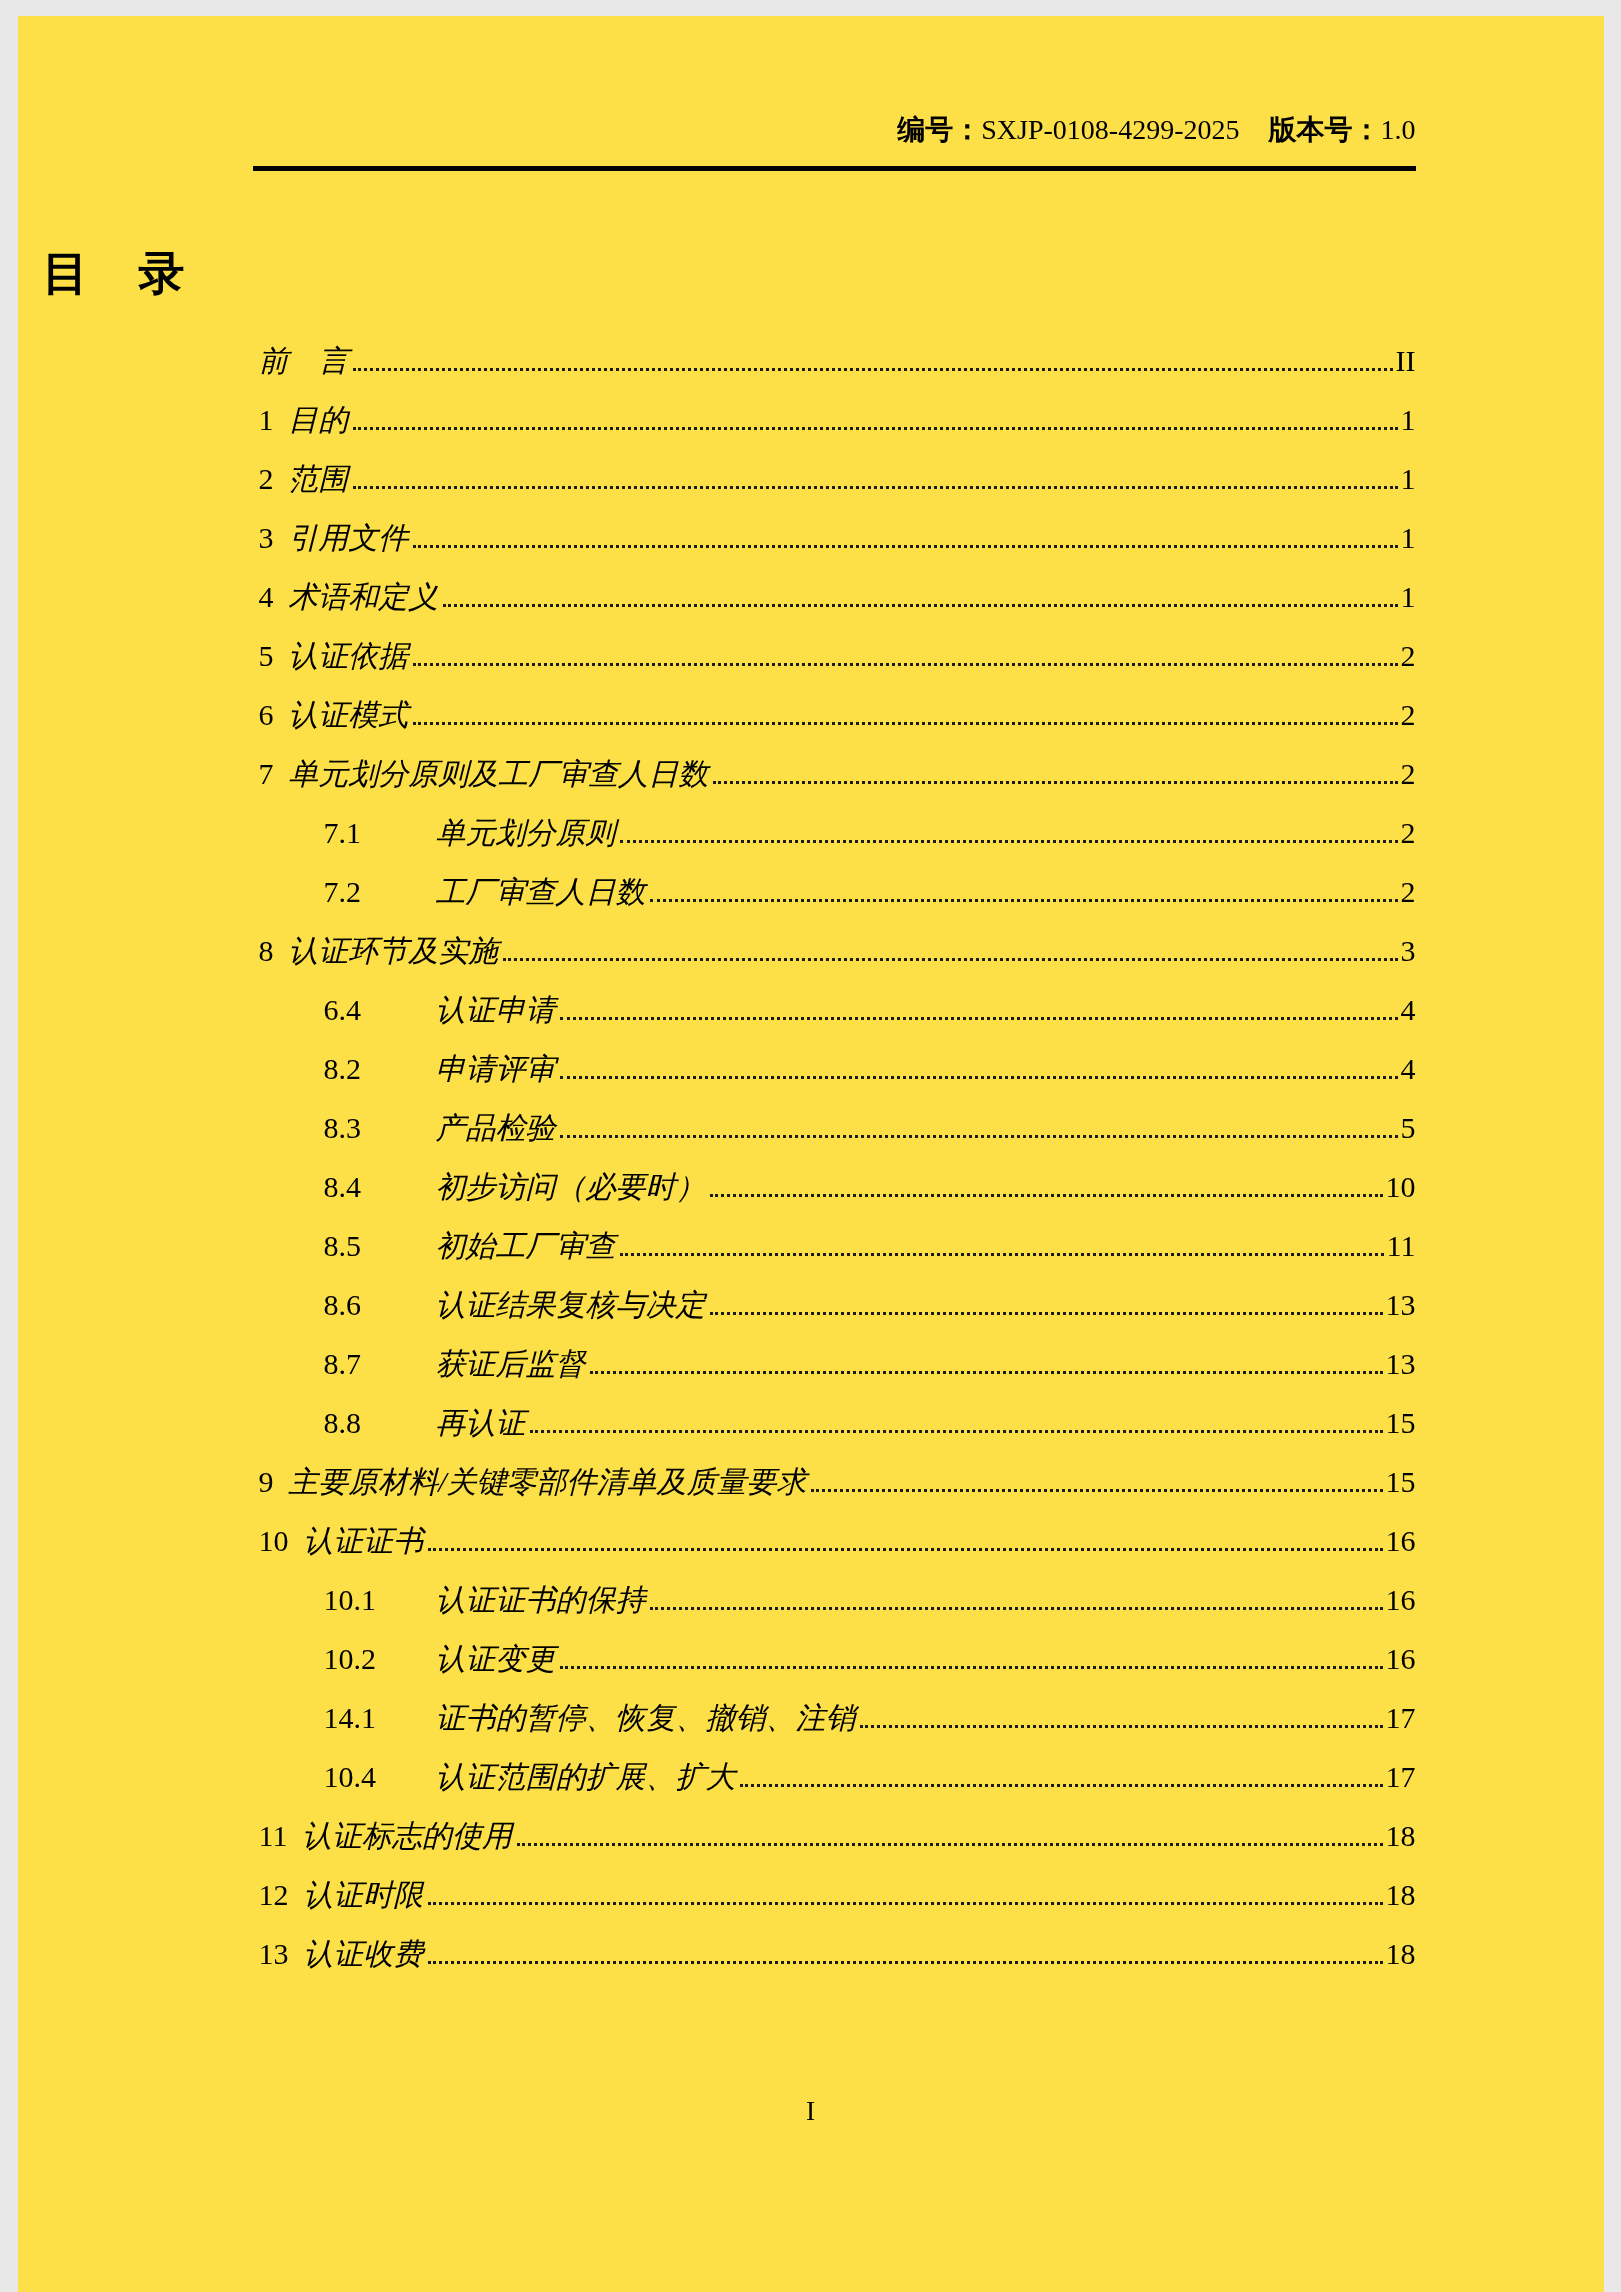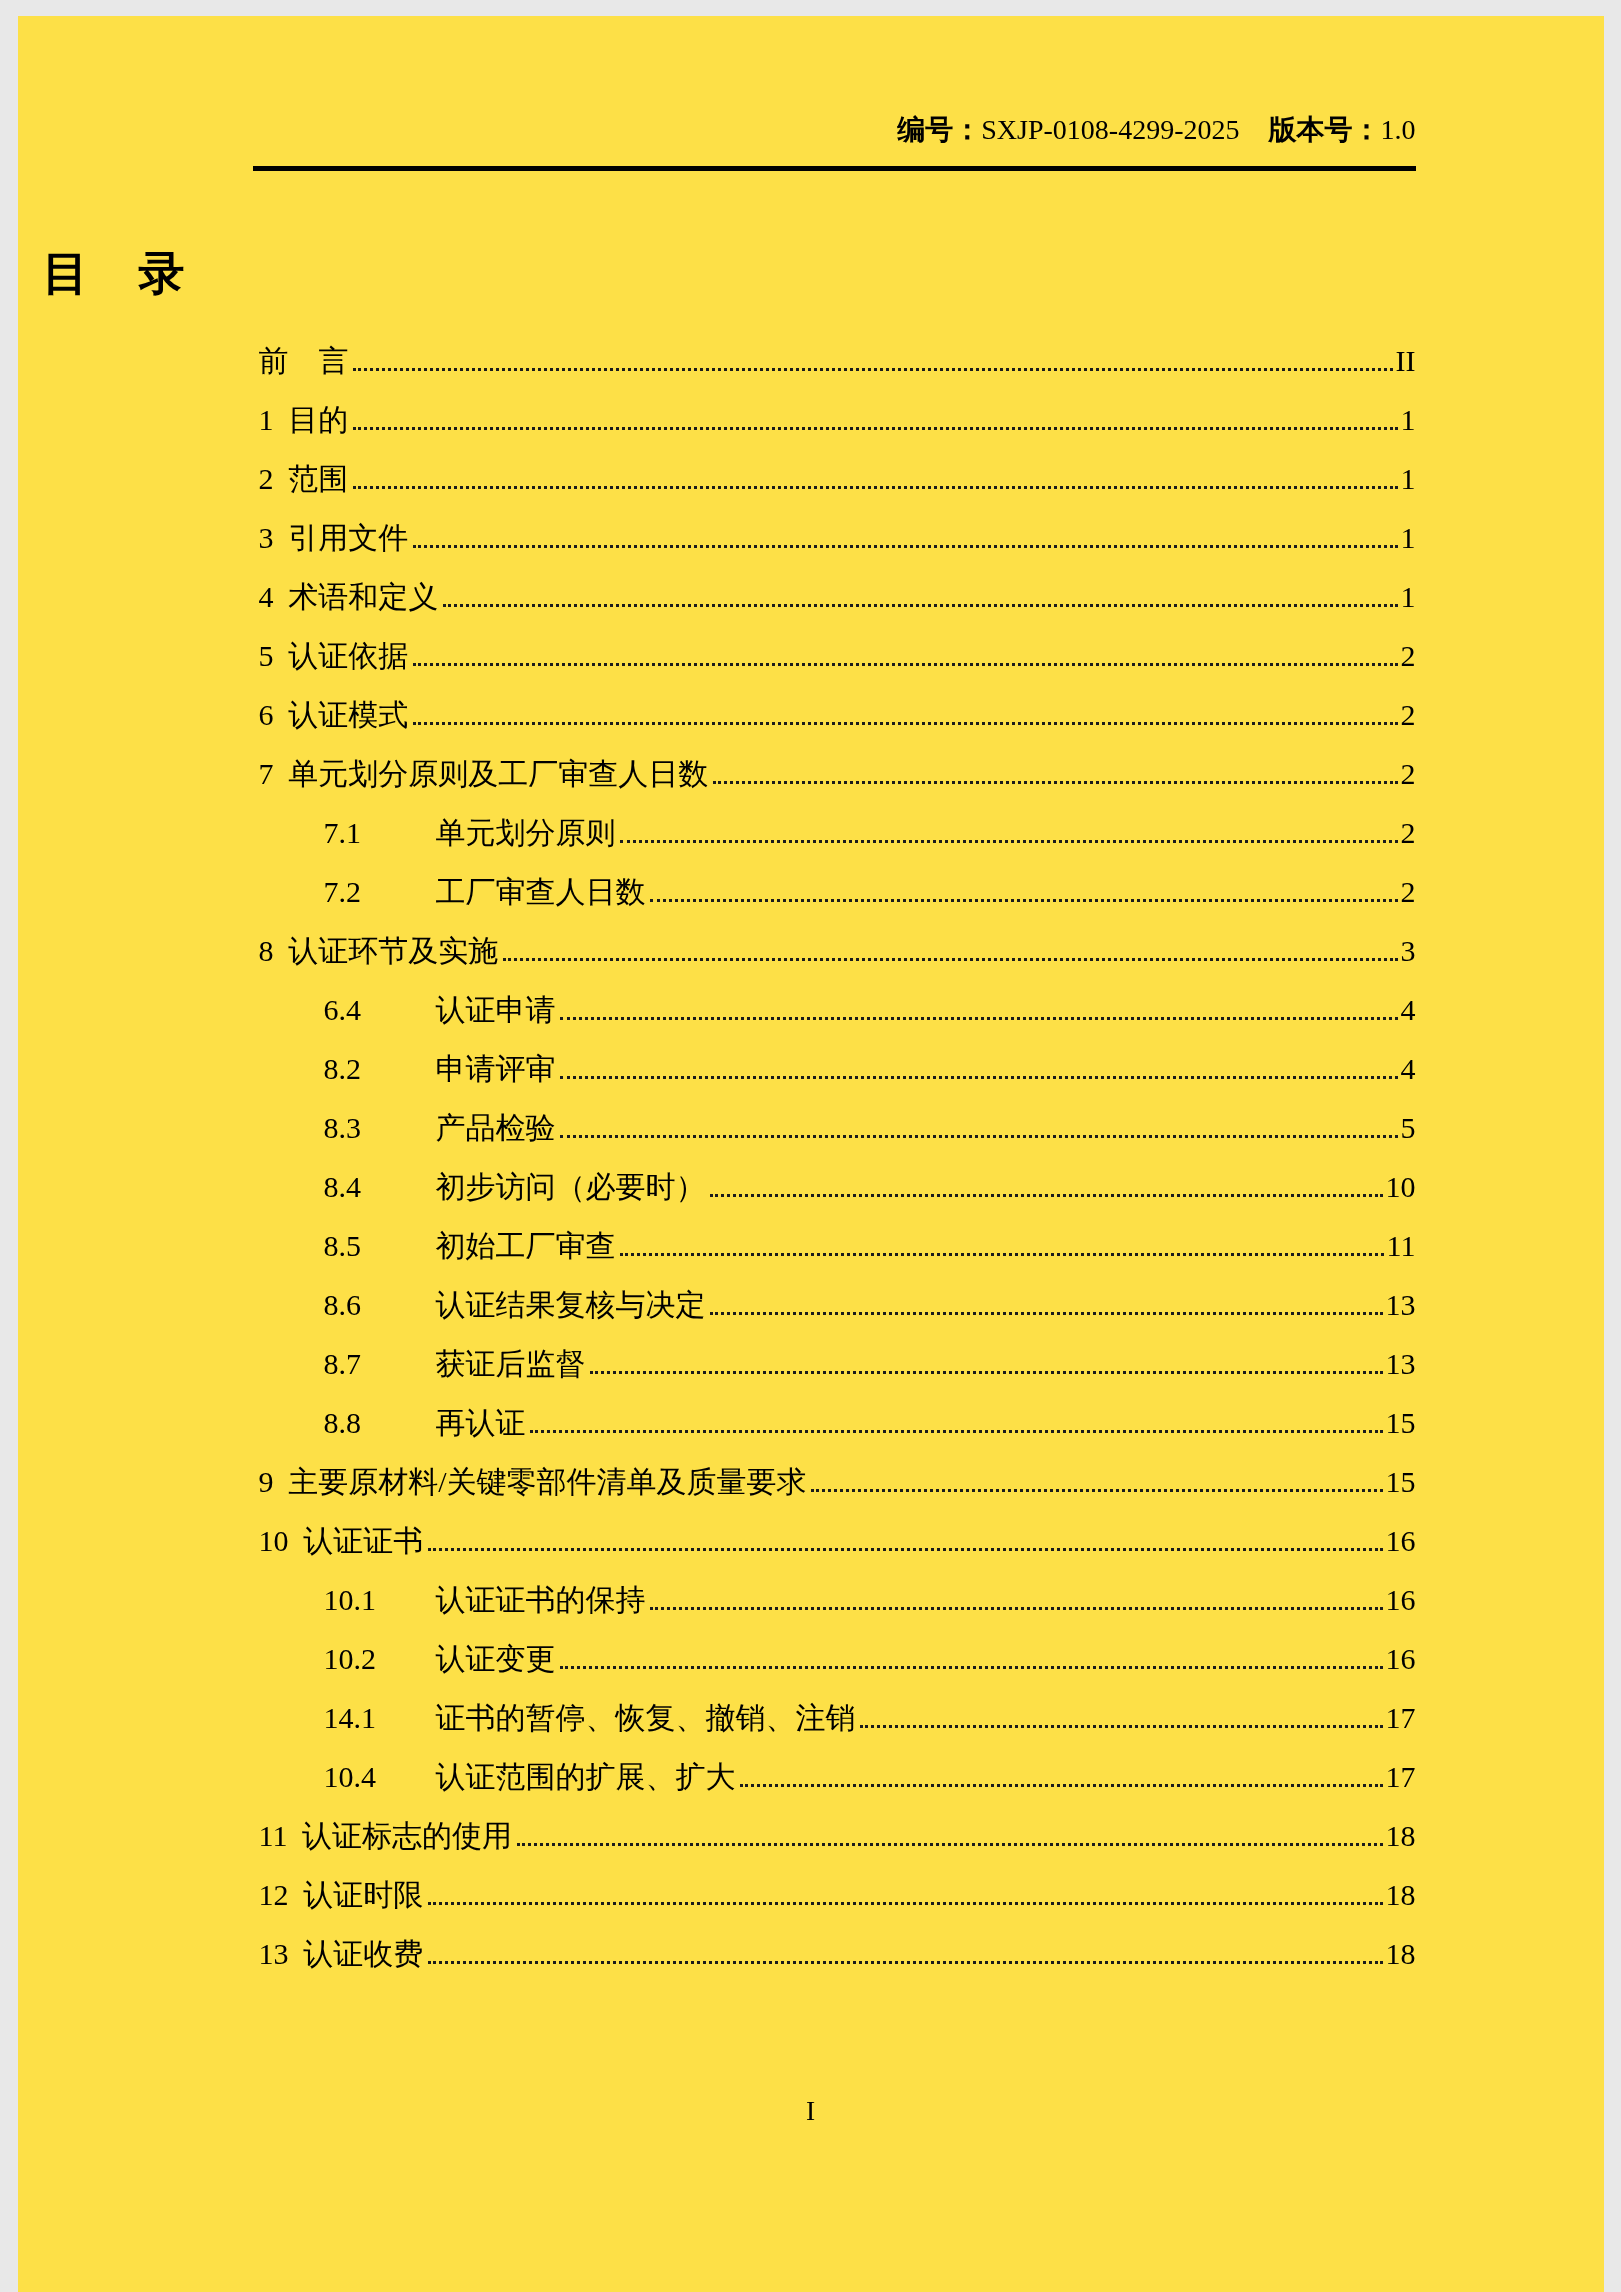--- a/index.html
+++ b/index.html
@@ -62,21 +62,21 @@
     align-items: flex-end;
     height: 59px;
     font-size: 30px;
     line-height: 1.1;
     white-space: nowrap;
   }
   .toc-num { margin-right: 14.7px; flex: 0 0 auto; }
   .toc-num:empty { display: none; margin: 0; }
   .row-sub { padding-left: 65px; }
   .row-sub .toc-num { width: 112px; margin-right: 0; }
-  .toc-label { flex: 0 0 auto; }
+  .toc-label { flex: 0 0 auto; font-style: italic; }
   .toc-leader {
     flex: 1 1 auto;
     min-width: 23.5px;
     border-bottom: 3.9px dotted #1b1b1b;
     margin: 0 2.9px 5.9px 4.9px;
     height: 1px;
   }
   .toc-page { flex: 0 0 auto; text-align: center; }
   
   .doc-footer {

